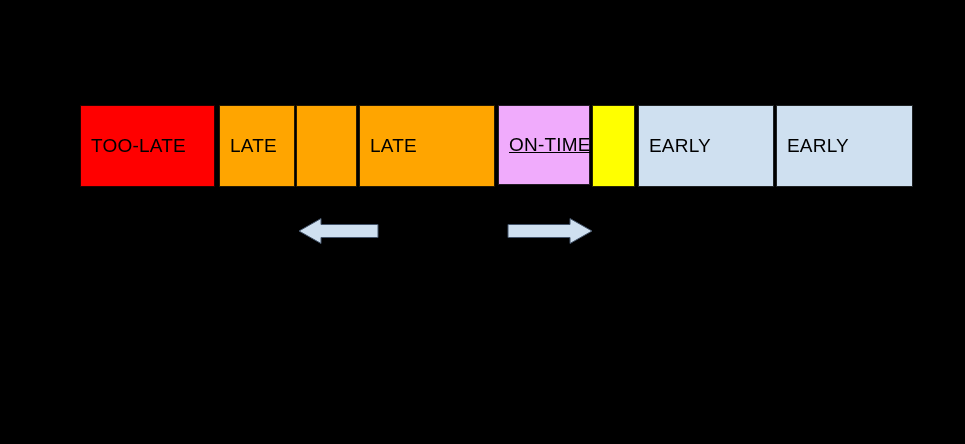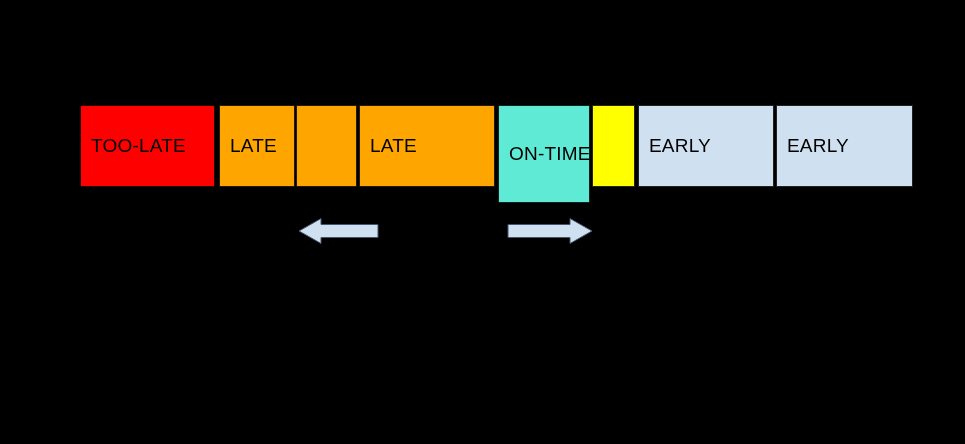--- a/index.html
+++ b/index.html
@@ -58,21 +58,21 @@
   <div class="segment" style="left: 80px; width: 135px; top: 101px; height: 82px; background: rgb(255, 0, 0);">
         <span class="seg-label" style="color: rgb(0, 0, 0);">TOO-LATE</span>
       </div>
       <div class="segment" style="left: 219px; width: 76px; top: 101px; height: 82px; background: rgb(255, 165, 0);">
         <span class="seg-label" style="color: rgb(0, 0, 0);">LATE</span>
       </div>
       <div class="segment" style="left: 296px; width: 61px; top: 101px; height: 82px; background: rgb(255, 165, 0);"></div>
       <div class="segment" style="left: 359px; width: 136px; top: 101px; height: 82px; background: rgb(255, 165, 0);">
         <span class="seg-label" style="color: rgb(0, 0, 0);">LATE</span>
       </div>
-      <div class="segment" style="left: 498px; width: 92px; top: 101px; height: 98px; background: #5eead4;">
+      <div class="segment" style="left: 498px; width: 92px; top: 101px; height: 80px; background: #f0abfc; text-decoration: underline;">
         <span class="seg-label" style="color: rgb(0, 0, 0);">ON-TIME</span>
       </div>
       <div class="segment" style="left: 592px; width: 43px; top: 101px; height: 82px; background: rgb(255, 255, 0);"></div>
       <div class="segment" style="left: 638px; width: 136px; top: 101px; height: 82px; background: rgb(207, 224, 240);">
         <span class="seg-label" style="color: rgb(0, 0, 0);">EARLY</span>
       </div>
       <div class="segment" style="left: 776px; width: 137px; top: 101px; height: 82px; background: rgb(207, 224, 240);">
         <span class="seg-label" style="color: rgb(0, 0, 0);">EARLY</span>
       </div>
     </div>

